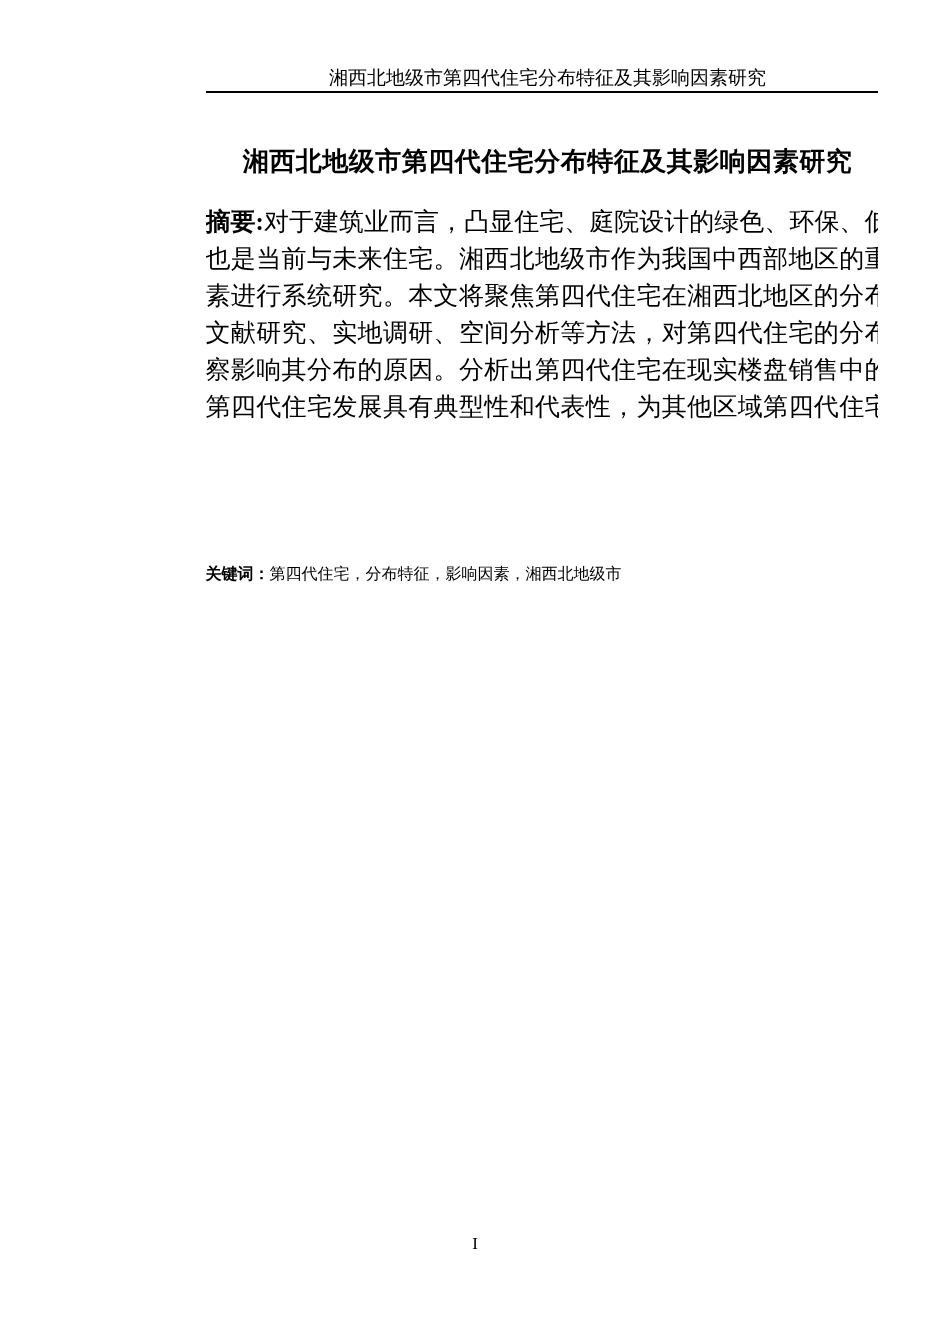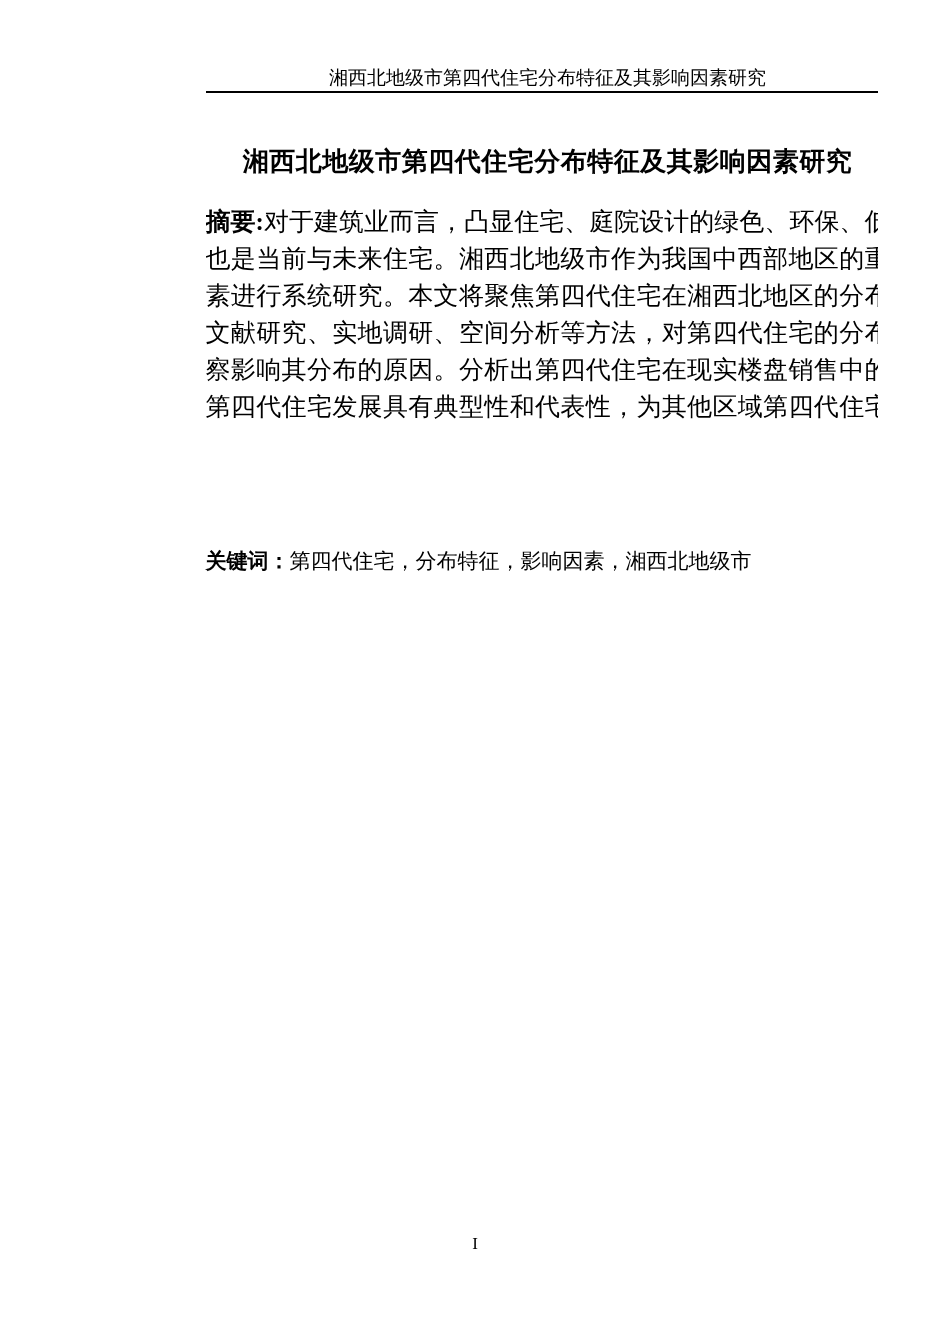--- a/index.html
+++ b/index.html
@@ -63,23 +63,23 @@
     text-justify: inter-character;
     height: 37px;
     overflow: hidden;
   }
   .bold-label {
     font-weight: bold;
   }
   .keywords-line {
     position: absolute;
     left: 133px;
-    top: 543px;
+    top: 555px;
     width: 684px;
-    font-size: 21px;
+    font-size: 16px;
     line-height: 37px;
     text-align: left;
   }
   .page-footer {
     position: absolute;
     left: 0;
     top: 1233px;
     width: 100%;
     text-align: center;
     font-size: 17px;

